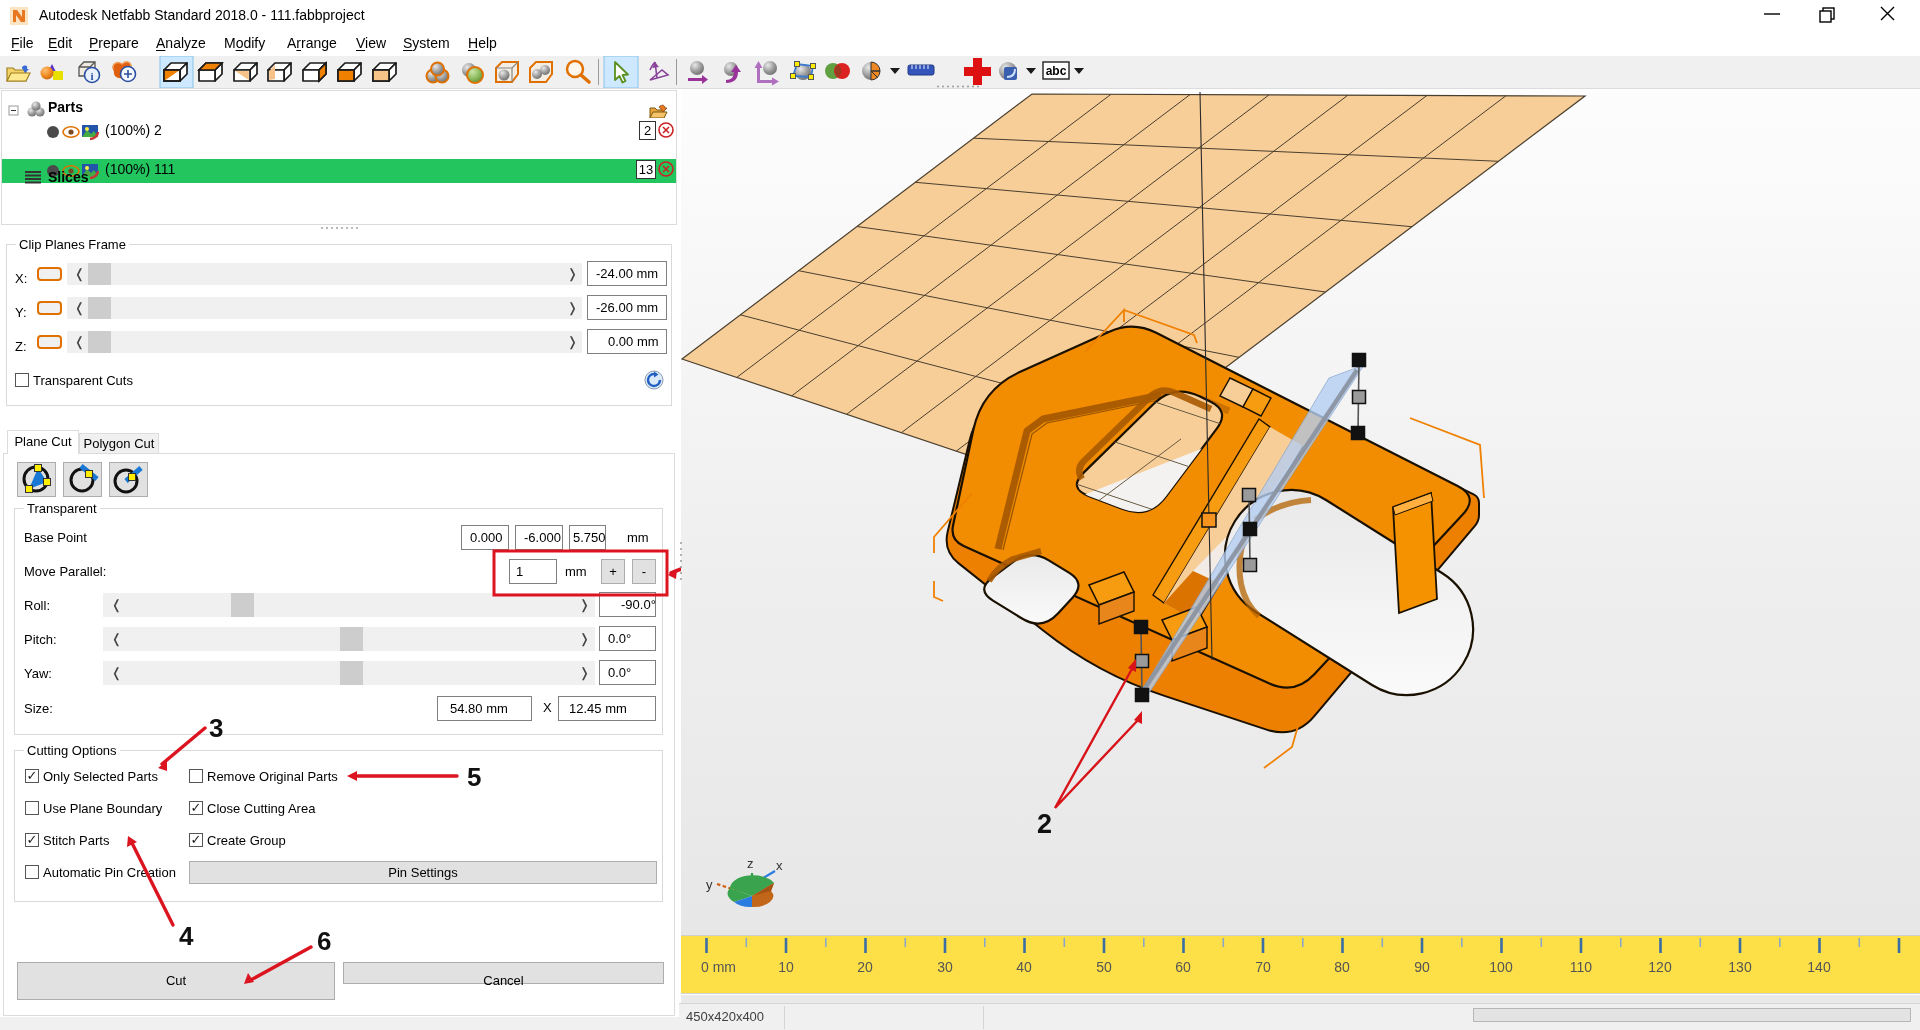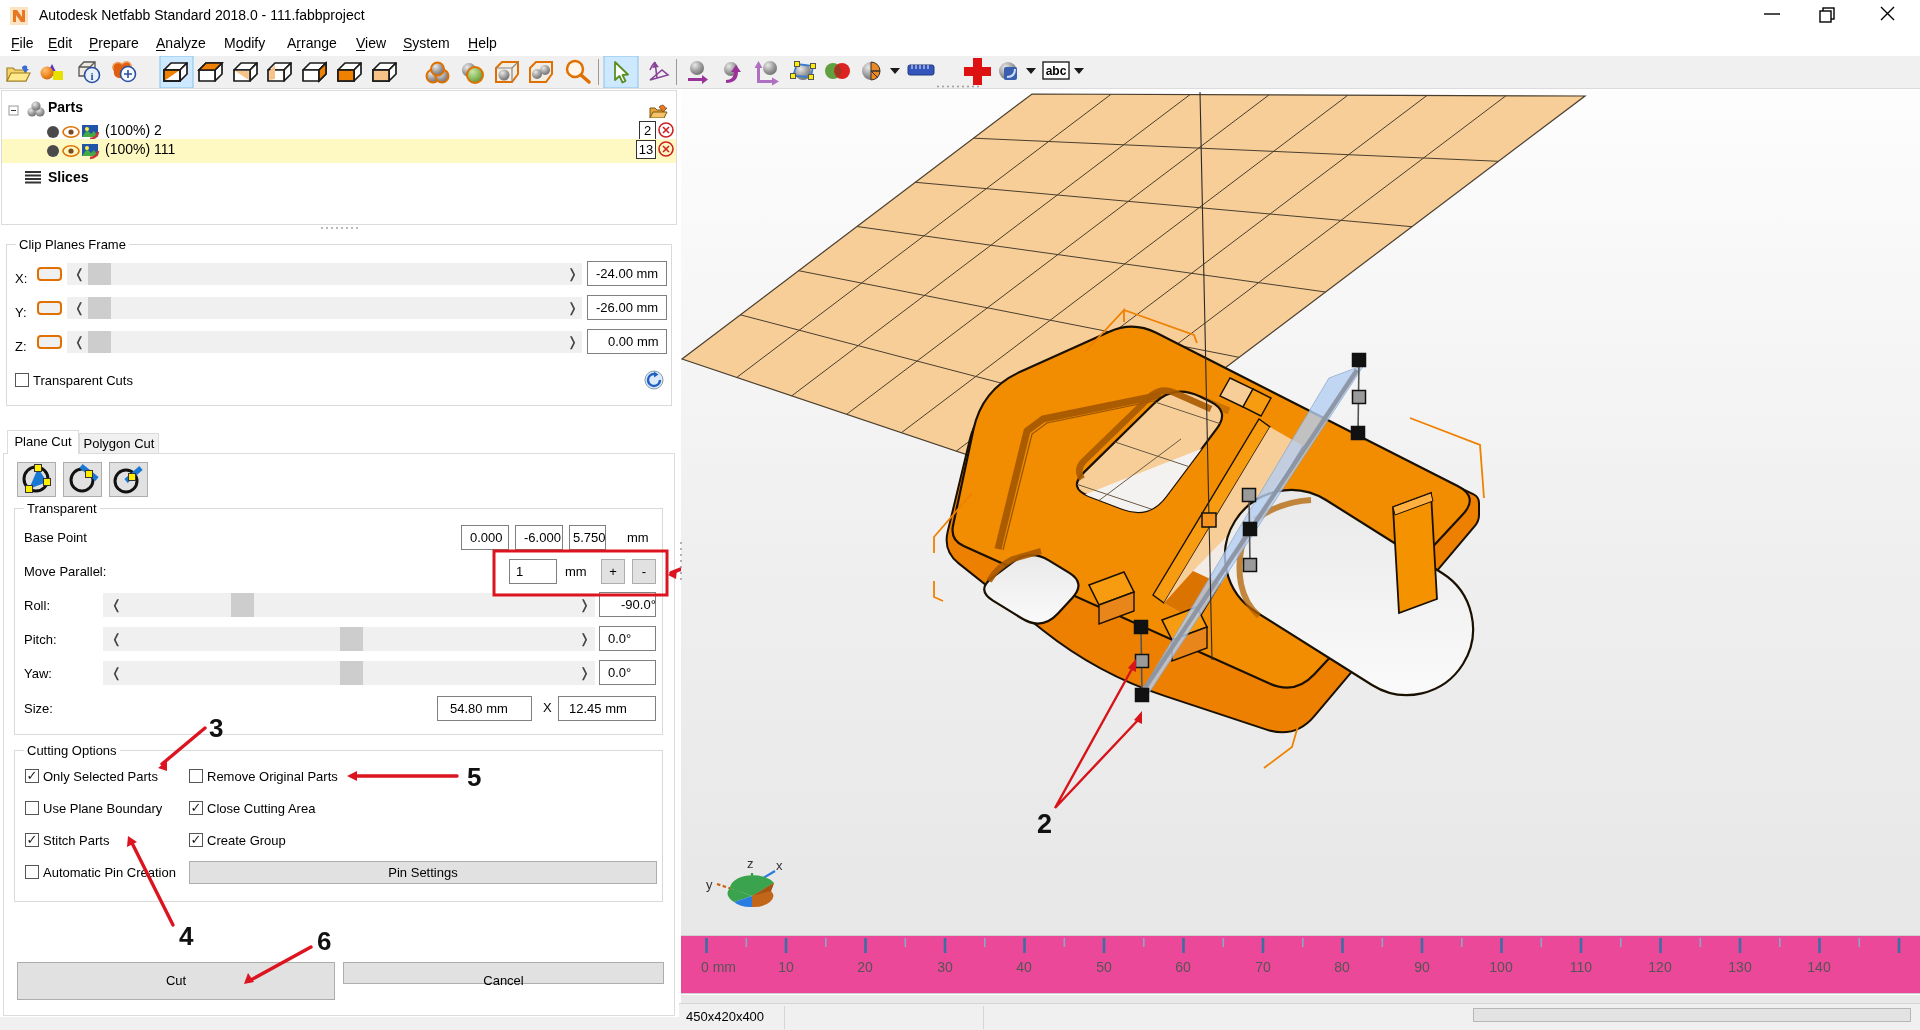--- a/index.html
+++ b/index.html
@@ -26,23 +26,23 @@
 .inputbox { position:absolute; background:#fff; border:1px solid #808080; font-size:13px; color:#000; }
 .slidertrack { position:absolute; background:#f0f0f0; }
 .sliderthumb { position:absolute; background:#cdcdcd; }
 .sarrow { position:absolute; color:#444; font-size:13px; }
 .cb { position:absolute; width:14px; height:14px; background:#fff; border:1px solid #555; }
 .cbk { position:absolute; width:14px; height:14px; font-size:13px; color:#1a1a1a; text-align:center; line-height:14px; }
 .btn { position:absolute; background:#e1e1e1; border:1px solid #adadad; font-size:13px; color:#000; text-align:center; }
 .tab { position:absolute; border:1px solid #dcdcdc; font-size:13px; text-align:center; }
 
 #viewport { left:681px; top:89px; width:1239px; height:846px; background:linear-gradient(#ffffff, #e2e2e2); }
-#ruler { left:681px; top:935px; width:1239px; height:59px; background:#ec4899; border-top:1px solid #d0d0d0; border-bottom:1px solid #d0d0d0;}
+#ruler { left:681px; top:935px; width:1239px; height:59px; background:#fde047; border-top:1px solid #d0d0d0; border-bottom:1px solid #d0d0d0;}
 #below-ruler { left:681px; top:995px; width:1239px; height:8px; background:#e9e9e9; }
-#statusbar { left:679px; top:1003px; width:1241px; height:27px; background:#f0f0f0; border-top:1px solid #d5d5d5; font-size:13px; color:#000000; }
+#statusbar { left:679px; top:1003px; width:1241px; height:27px; background:#f0f0f0; border-top:1px solid #d5d5d5; font-size:13px; color:#404040; }
 #leftbottom { left:0px; top:1017px; width:679px; height:13px; background:#f0f0f0; }
 </style>
 </head>
 <body>
 <div id="stage">
   <div class="abs" id="titlebar">
     <svg class="abs" style="left:10px;top:7px" width="18" height="18">
       <rect x="0" y="0" width="18" height="18" fill="#fbe2c0"></rect>
       <path d="M3 15 L3 3 L7 3 L12 10 L12 3 L15 3 L15 15 L11 15 L6 8 L6 15 Z" fill="#e87722"></path>
     </svg>
@@ -242,21 +242,21 @@
           <path d="M8 16 A8 7 0 0 0 16 9" fill="none" stroke="#cc3333" stroke-width="2.4"></path>
         </g>
       </svg>
       <span class="abs" style="left:103px;top:2px">(100%) 2</span>
       <span class="abs inputbox" style="left:637px;top:1px;width:17px;height:19px;border-color:#333;text-align:center;line-height:17px">2</span>
       <svg class="abs" style="left:656px;top:2px" width="17" height="17">
           <circle cx="8" cy="8" r="7" fill="none" stroke="#cc2222" stroke-width="1.6"></circle>
           <path d="M5 5 L11 11 M11 5 L5 11" stroke="#cc2222" stroke-width="1.6"></path>
         </svg>
     </div>
-    <div class="trow" style="top:48px;background:#fef9c3">
+    <div class="trow" style="top:68px;background:#22c55e">
       <svg class="abs" style="left:40px;top:2px" width="620" height="20">
         <circle cx="11" cy="10" r="6" fill="#4a4a4a"></circle>
         <ellipse cx="29" cy="10" rx="8" ry="5.2" fill="none" stroke="#e07000" stroke-width="1.6"></ellipse>
         <circle cx="29" cy="10" r="2.6" fill="#7a4a20"></circle>
         <g transform="translate(40,1)">
           <rect x="0" y="2" width="16" height="12" fill="#2255aa"></rect>
           <path d="M0 14 L5 7 L9 11 L12 8 L16 14 Z" fill="#44aa44"></path>
           <circle cx="5" cy="6" r="2" fill="#ffee44"></circle>
           <path d="M8 16 A8 7 0 0 0 16 9" fill="none" stroke="#cc3333" stroke-width="2.4"></path>
         </g>

